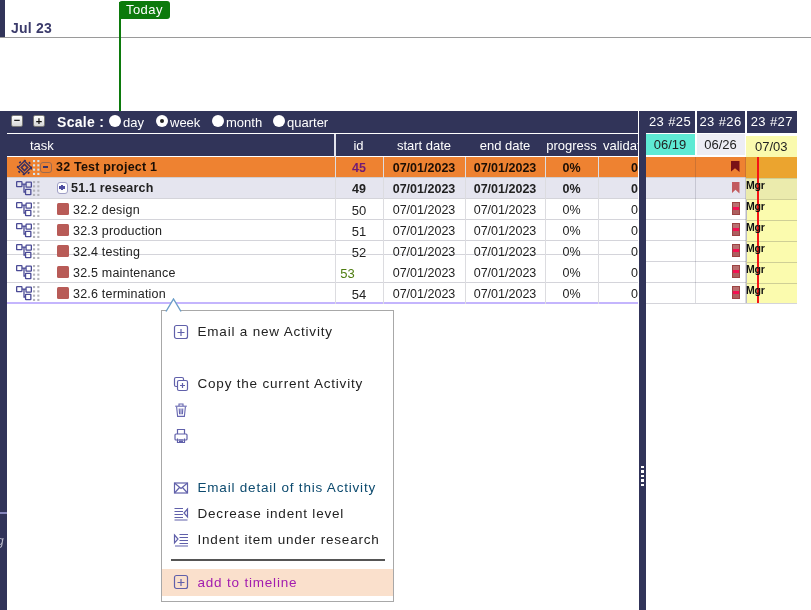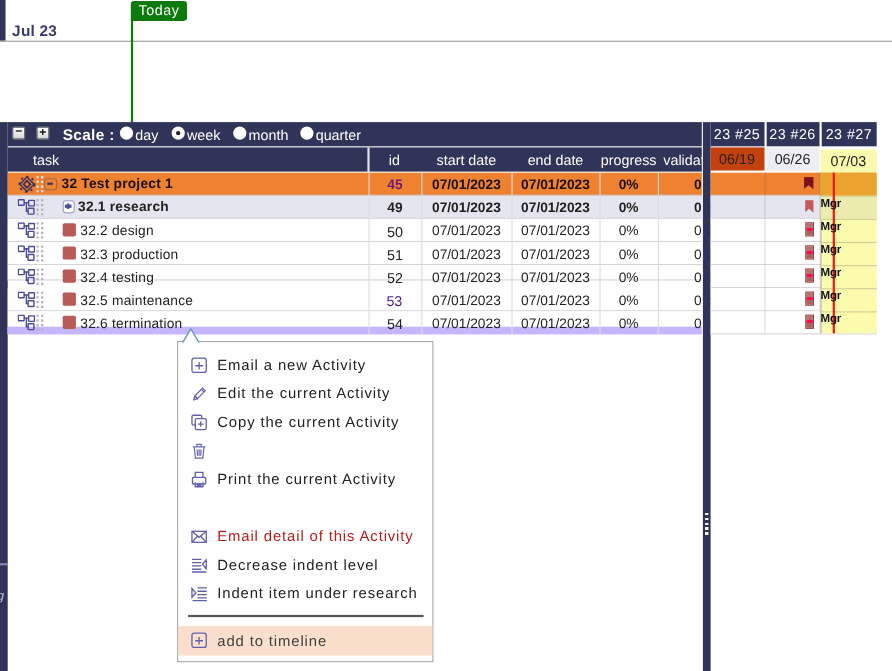--- a/index.html
+++ b/index.html
@@ -90,21 +90,21 @@
         <rect x="0" y="12.9" width="2.1" height="2.1" fill="#b3b3ba"></rect>
         <rect x="4.3" y="0" width="2.1" height="2.1" fill="#b3b3ba"></rect>
         <rect x="4.3" y="4.3" width="2.1" height="2.1" fill="#b3b3ba"></rect>
         <rect x="4.3" y="8.6" width="2.1" height="2.1" fill="#b3b3ba"></rect>
         <rect x="4.3" y="12.9" width="2.1" height="2.1" fill="#b3b3ba"></rect>
       </svg>
 <div class="a" style="left:49.5px;top:4.5px;width:11.5px;height:11.5px;border:1.2px solid #9f9fc6;border-radius:3px;background:#fdfdfe;box-sizing:border-box">
         <div class="a" style="left:3.3px;top:1.6px;width:2.4px;height:5.8px;background:#4d4da0"></div>
         <div class="a" style="left:1.6px;top:3.3px;width:5.8px;height:2.4px;background:#4d4da0"></div>
       </div>
-<div class="a" style="left:64px;top:3.5px;font-size:12.5px;font-weight:bold;color:#222;letter-spacing:.2px">32.1 research</div>
+<div class="a" style="left:64px;top:3.5px;font-size:12.5px;font-weight:bold;color:#222;letter-spacing:.2px">51.1 research</div>
 <div class="a ctr" style="left:327.5px;top:4px;width:49px;font-size:12.5px;font-weight:bold;color:#222">49</div>
 <div class="a ctr" style="left:376px;top:4px;width:82px;font-size:12.5px;font-weight:bold;color:#222">07/01/2023</div>
 <div class="a ctr" style="left:458px;top:4px;width:80px;font-size:12.5px;font-weight:bold;color:#222">07/01/2023</div>
 <div class="a ctr" style="left:538px;top:4px;width:53px;font-size:12.5px;font-weight:bold;color:#222">0%</div>
 <div class="a" style="left:624px;top:4px;width:15px;overflow:hidden;white-space:nowrap;font-size:12.5px;font-weight:bold;color:#222">0 d</div>
 </div>
 <div class="a" style="left:0;top:42px;width:631px;height:21px;background:#ffffff;border-bottom:1px solid #d4d4da;box-sizing:border-box">
 <svg class="a" style="left:9px;top:3.5px" width="16" height="15" viewBox="0 0 16 15">
         <g fill="none" stroke="#4a4a96" stroke-width="1.3">
           <rect x="0.65" y="0.65" width="5.3" height="5" rx="0.5"></rect>
@@ -199,27 +199,27 @@
         <rect x="0" y="4.3" width="2.1" height="2.1" fill="#b3b3ba"></rect>
         <rect x="0" y="8.6" width="2.1" height="2.1" fill="#b3b3ba"></rect>
         <rect x="0" y="12.9" width="2.1" height="2.1" fill="#b3b3ba"></rect>
         <rect x="4.3" y="0" width="2.1" height="2.1" fill="#b3b3ba"></rect>
         <rect x="4.3" y="4.3" width="2.1" height="2.1" fill="#b3b3ba"></rect>
         <rect x="4.3" y="8.6" width="2.1" height="2.1" fill="#b3b3ba"></rect>
         <rect x="4.3" y="12.9" width="2.1" height="2.1" fill="#b3b3ba"></rect>
       </svg>
 <div class="a" style="left:50px;top:4.5px;width:11.5px;height:11.5px;background:#b85b57;border-radius:1.5px"></div>
 <div class="a" style="left:66px;top:4px;font-size:12.5px;color:#222;letter-spacing:.2px">32.5 maintenance</div>
-<div class="a ctr" style="left:327px;top:4px;width:49px;font-size:13px;font-weight:normal;color:#4c1d95">53</div>
-<div class="a ctr" style="left:376px;top:4px;width:82px;font-size:12.5px;font-weight:normal;color:#222">07/01/2023</div>
-<div class="a ctr" style="left:458px;top:4px;width:80px;font-size:12.5px;font-weight:normal;color:#222">07/01/2023</div>
-<div class="a ctr" style="left:538px;top:4px;width:53px;font-size:12.5px;font-weight:normal;color:#222">0%</div>
-<div class="a" style="left:624px;top:4px;width:15px;overflow:hidden;white-space:nowrap;font-size:12.5px;font-weight:normal;color:#222">0 d</div>
-</div>
-<div class="a" style="left:0;top:126px;width:631px;height:21px;background:#ffffff;border-bottom:7px solid #c4b5fd;box-sizing:border-box">
+<div class="a ctr" style="left:316px;top:4px;width:49px;font-size:13px;font-weight:normal;color:#4d7c0f">53</div>
+<div class="a ctr" style="left:376px;top:4px;width:82px;font-size:12.5px;font-weight:normal;color:#222">07/01/2023</div>
+<div class="a ctr" style="left:458px;top:4px;width:80px;font-size:12.5px;font-weight:normal;color:#222">07/01/2023</div>
+<div class="a ctr" style="left:538px;top:4px;width:53px;font-size:12.5px;font-weight:normal;color:#222">0%</div>
+<div class="a" style="left:624px;top:4px;width:15px;overflow:hidden;white-space:nowrap;font-size:12.5px;font-weight:normal;color:#222">0 d</div>
+</div>
+<div class="a" style="left:0;top:126px;width:631px;height:21px;background:#ffffff;border-bottom:2px solid #c4b5fd;box-sizing:border-box">
 <svg class="a" style="left:9px;top:3.5px" width="16" height="15" viewBox="0 0 16 15">
         <g fill="none" stroke="#4a4a96" stroke-width="1.3">
           <rect x="0.65" y="0.65" width="5.3" height="5" rx="0.5"></rect>
           <rect x="10.05" y="1.15" width="5.3" height="5" rx="0.5"></rect>
           <rect x="9.55" y="8.35" width="5.3" height="5.3" rx="0.5"></rect>
           <path d="M5.95,3.2 L10.05,3.2 M8,3.2 L8,11 L9.55,11"></path>
         </g>
       </svg>
 <svg class="a" style="left:25.5px;top:3px" width="7" height="15" viewBox="0 0 7 15">
         <rect x="0" y="0" width="2.1" height="2.1" fill="#b3b3ba"></rect>
@@ -246,21 +246,21 @@
 <div class="a" style="left:590.5px;top:0;width:1px;height:147px;background:#dcdce0"></div>
 </div>
 
 <div class="a nav" style="left:638.5px;top:111px;width:7px;height:499px"></div>
 <div class="a" style="left:640.5px;top:466px;width:3px;height:22px;background:repeating-linear-gradient(180deg,#fff 0,#fff 2.5px,transparent 2.5px,transparent 4.5px)"></div>
 
 <div class="a nav wt ctr" style="left:645.5px;top:111px;width:49px;height:22px;font-size:13px;letter-spacing:.4px;line-height:22px">23 #25</div>
 <div class="a nav wt ctr" style="left:696.5px;top:111px;width:48px;height:22px;font-size:13px;letter-spacing:.4px;line-height:22px">23 #26</div>
 <div class="a nav wt ctr" style="left:746.5px;top:111px;width:50.5px;height:22px;font-size:13px;letter-spacing:.4px;line-height:22px">23 #27</div>
 
-<div class="a ctr" style="left:645.5px;top:134px;width:49px;height:20.5px;background:#c2410c;font-size:13px;line-height:21px;color:#222">06/19</div>
+<div class="a ctr" style="left:645.5px;top:134px;width:49px;height:20.5px;background:#5eead4;font-size:13px;line-height:21px;color:#222">06/19</div>
 <div class="a ctr" style="left:696.5px;top:134px;width:48px;height:20.5px;background:#ededf4;font-size:13px;line-height:21px;color:#222">06/26</div>
 <div class="a ctr" style="left:745.5px;top:136px;width:51.5px;height:22.5px;background:#fafaae;font-size:13px;line-height:21px;color:#222">07/03</div>
 
 <div class="a" id="gantt" style="left:645.5px;top:156.5px;width:151.5px;height:146px">
 <div class="a" style="left:0;top:0px;width:151.5px;height:21px;background:#ee8231;border-bottom:1px solid #d0cdd0;box-sizing:border-box"></div>
 <div class="a" style="left:0;top:21px;width:151.5px;height:21px;background:#e5e5ef;border-bottom:1px solid #d4d4da;box-sizing:border-box"></div>
 <div class="a" style="left:0;top:42px;width:151.5px;height:21px;background:#ffffff;border-bottom:1px solid #d4d4da;box-sizing:border-box"></div>
 <div class="a" style="left:0;top:63px;width:151.5px;height:21px;background:#ffffff;border-bottom:1px solid #d4d4da;box-sizing:border-box"></div>
 <div class="a" style="left:0;top:84px;width:151.5px;height:21px;background:#ffffff;border-bottom:1px solid #d4d4da;box-sizing:border-box"></div>
 <div class="a" style="left:0;top:105px;width:151.5px;height:21px;background:#ffffff;border-bottom:1px solid #d4d4da;box-sizing:border-box"></div>
@@ -293,30 +293,20 @@
 </div>
 
 <div class="a" id="menu" style="left:160.5px;top:310px;width:231.5px;height:290px;background:#fff;border:1px solid #a8a8a8">
 <div class="a" style="left:0;top:7.5px;width:231.5px;height:26px">
       <svg class="a" style="left:11px;top:5px" width="16" height="16" viewBox="0 0 16 16">
         <rect x="1.5" y="1.5" width="13" height="13" rx="2" stroke="#6060aa" fill="none" stroke-width="1.2"></rect>
         <path d="M8,5 L8,12 M4.5,8.5 L11.5,8.5" stroke="#6060aa" fill="none" stroke-width="1.2"></path>
       </svg>
       <div class="a" style="left:36px;top:5px;font-size:13.5px;color:#222;letter-spacing:.8px;white-space:nowrap">Email a new Activity</div>
     </div>
-<div class="a" style="left:0;top:33.5px;width:231.5px;height:26px">
-      <svg class="a" style="left:11px;top:5px" width="16" height="16" viewBox="0 0 16 16">
-        <g stroke="#6060aa" fill="none" stroke-width="1.1">
-          <path d="M4.1,10 L11.2,2.9 L13.6,5.3 L6.5,12.4 Z"></path>
-          <path d="M4.1,10 L3.1,13.4 L6.5,12.4 Z"></path>
-          <path d="M10.1,4 L12.5,6.4"></path>
-        </g>
-      </svg>
-      <div class="a" style="left:36px;top:5px;font-size:13.5px;color:#222;letter-spacing:.8px;white-space:nowrap">Edit the current Activity</div>
-    </div>
 <div class="a" style="left:0;top:59.5px;width:231.5px;height:26px">
       <svg class="a" style="left:11px;top:5px" width="16" height="16" viewBox="0 0 16 16">
         <rect x="1.5" y="1.5" width="9" height="9" rx="1.5" stroke="#6060aa" fill="none" stroke-width="1.2"></rect>
         <rect x="4.5" y="4.5" width="10" height="10" rx="1.5" fill="#fff" stroke="#6060aa" stroke-width="1.2"></rect>
         <path d="M9.5,7 L9.5,12 M7,9.5 L12,9.5" stroke="#6060aa" fill="none" stroke-width="1.2"></path>
       </svg>
       <div class="a" style="left:36px;top:5px;font-size:13.5px;color:#222;letter-spacing:.8px;white-space:nowrap">Copy the current Activity</div>
     </div>
 <div class="a" style="left:0;top:85.5px;width:231.5px;height:26px">
       <svg class="a" style="left:11px;top:5px" width="16" height="16" viewBox="0 0 16 16">
@@ -326,28 +316,27 @@
           <path d="M6,4 L6,2 L10,2 L10,4"></path>
           <path d="M6.2,6.5 L6.6,12.3 M8,6.5 L8,12.3 M9.8,6.5 L9.4,12.3"></path>
         </g>
       </svg>
     </div>
 <div class="a" style="left:0;top:111.5px;width:231.5px;height:26px">
       <svg class="a" style="left:11px;top:5px" width="16" height="16" viewBox="0 0 16 16">
         <rect x="2" y="6" width="12" height="6" rx="1" stroke="#6060aa" fill="none" stroke-width="1.2"></rect>
         <path d="M4.5,6 L4.5,1.5 L11.5,1.5 L11.5,6 M4.5,10.5 L4.5,14.5 L11.5,14.5 L11.5,10.5 M6,12 L10,12 M6,13.5 L10,13.5" stroke="#6060aa" fill="none" stroke-width="1.2"></path>
       </svg>
-      <div class="a" style="left:36px;top:5px;font-size:13.5px;color:#222;letter-spacing:.8px;white-space:nowrap">Print the current Activity</div>
     </div>
 <div class="a" style="left:0;top:163.5px;width:231.5px;height:26px">
       <svg class="a" style="left:11px;top:5px" width="16" height="16" viewBox="0 0 16 16">
         <rect x="1.5" y="3" width="13" height="10" stroke="#6060aa" fill="none" stroke-width="1.2"></rect>
         <path d="M1.5,3 L8,8.5 L14.5,3 M1.5,13 L6.5,7.5 M14.5,13 L9.5,7.5" stroke="#6060aa" fill="none" stroke-width="1.2"></path>
       </svg>
-      <div class="a" style="left:36px;top:5px;font-size:13.5px;color:#b91c1c;letter-spacing:.8px;white-space:nowrap">Email detail of this Activity</div>
+      <div class="a" style="left:36px;top:5px;font-size:13.5px;color:#0c4a6e;letter-spacing:.8px;white-space:nowrap">Email detail of this Activity</div>
     </div>
 <div class="a" style="left:0;top:189.5px;width:231.5px;height:26px">
       <svg class="a" style="left:11px;top:5px" width="16" height="16" viewBox="0 0 16 16">
         <path d="M1.5,2.5 L10,2.5 M1.5,5.5 L10,5.5 M1.5,8.5 L10,8.5 M1.5,11.5 L10,11.5 M1.5,14 L14.5,14" stroke="#6060aa" fill="none" stroke-width="1.2"></path>
         <path d="M14.5,3 L11,7 L14.5,11 Z" stroke="#6060aa" fill="none" stroke-width="1.2"></path>
       </svg>
       <div class="a" style="left:36px;top:5px;font-size:13.5px;color:#222;letter-spacing:.8px;white-space:nowrap">Decrease indent level</div>
     </div>
 <div class="a" style="left:0;top:215.5px;width:231.5px;height:26px">
       <svg class="a" style="left:11px;top:5px" width="16" height="16" viewBox="0 0 16 16">
@@ -355,19 +344,19 @@
         <path d="M1.5,3 L5,7 L1.5,11 Z" stroke="#6060aa" fill="none" stroke-width="1.2"></path>
       </svg>
       <div class="a" style="left:36px;top:5px;font-size:13.5px;color:#222;letter-spacing:.8px;white-space:nowrap">Indent item under research</div>
     </div>
 <div class="a" style="left:9px;top:248.0px;width:214px;height:2px;background:#555"></div>
 <div class="a" style="left:0;top:258.0px;width:231.5px;height:26.5px;background:#fae0cc">
       <svg class="a" style="left:11px;top:5px" width="16" height="16" viewBox="0 0 16 16">
         <rect x="1.5" y="1.5" width="13" height="13" rx="2" stroke="#6060aa" fill="none" stroke-width="1.2"></rect>
         <path d="M8,5 L8,12 M4.5,8.5 L11.5,8.5" stroke="#6060aa" fill="none" stroke-width="1.2"></path>
       </svg>
-      <div class="a" style="left:36px;top:6px;font-size:13.5px;color:#404040;letter-spacing:.8px">add to timeline</div>
+      <div class="a" style="left:36px;top:6px;font-size:13.5px;color:#a21caf;letter-spacing:.8px">add to timeline</div>
     </div>
 </div>
 <svg class="a" style="left:165px;top:297.5px" width="17" height="14" viewBox="0 0 17 14">
     <polygon points="1,13.5 8.5,1 16,13.5" fill="#ffffff"></polygon>
     <path d="M1,13.5 L8.5,1 L16,13.5" fill="none" stroke="#6b9dc8" stroke-width="1.4"></path>
   </svg>
 
 </body></html>

